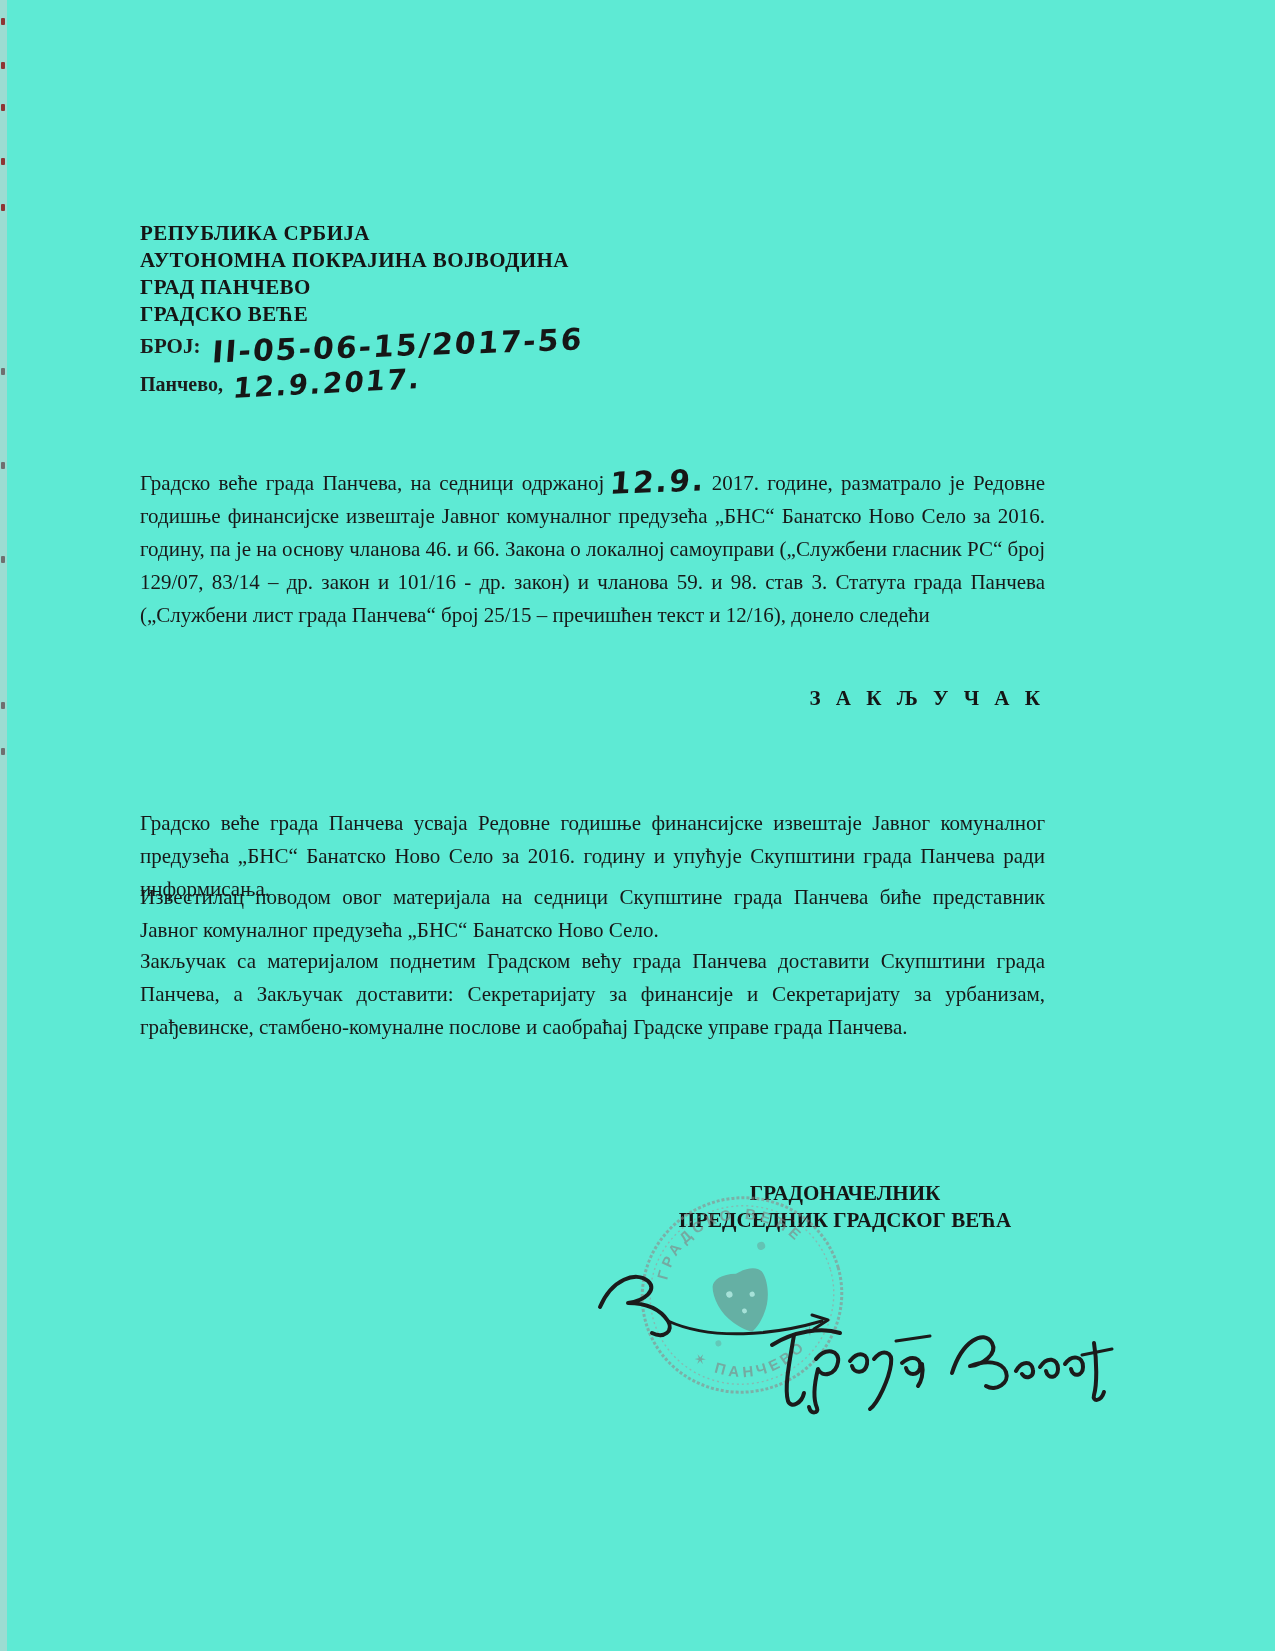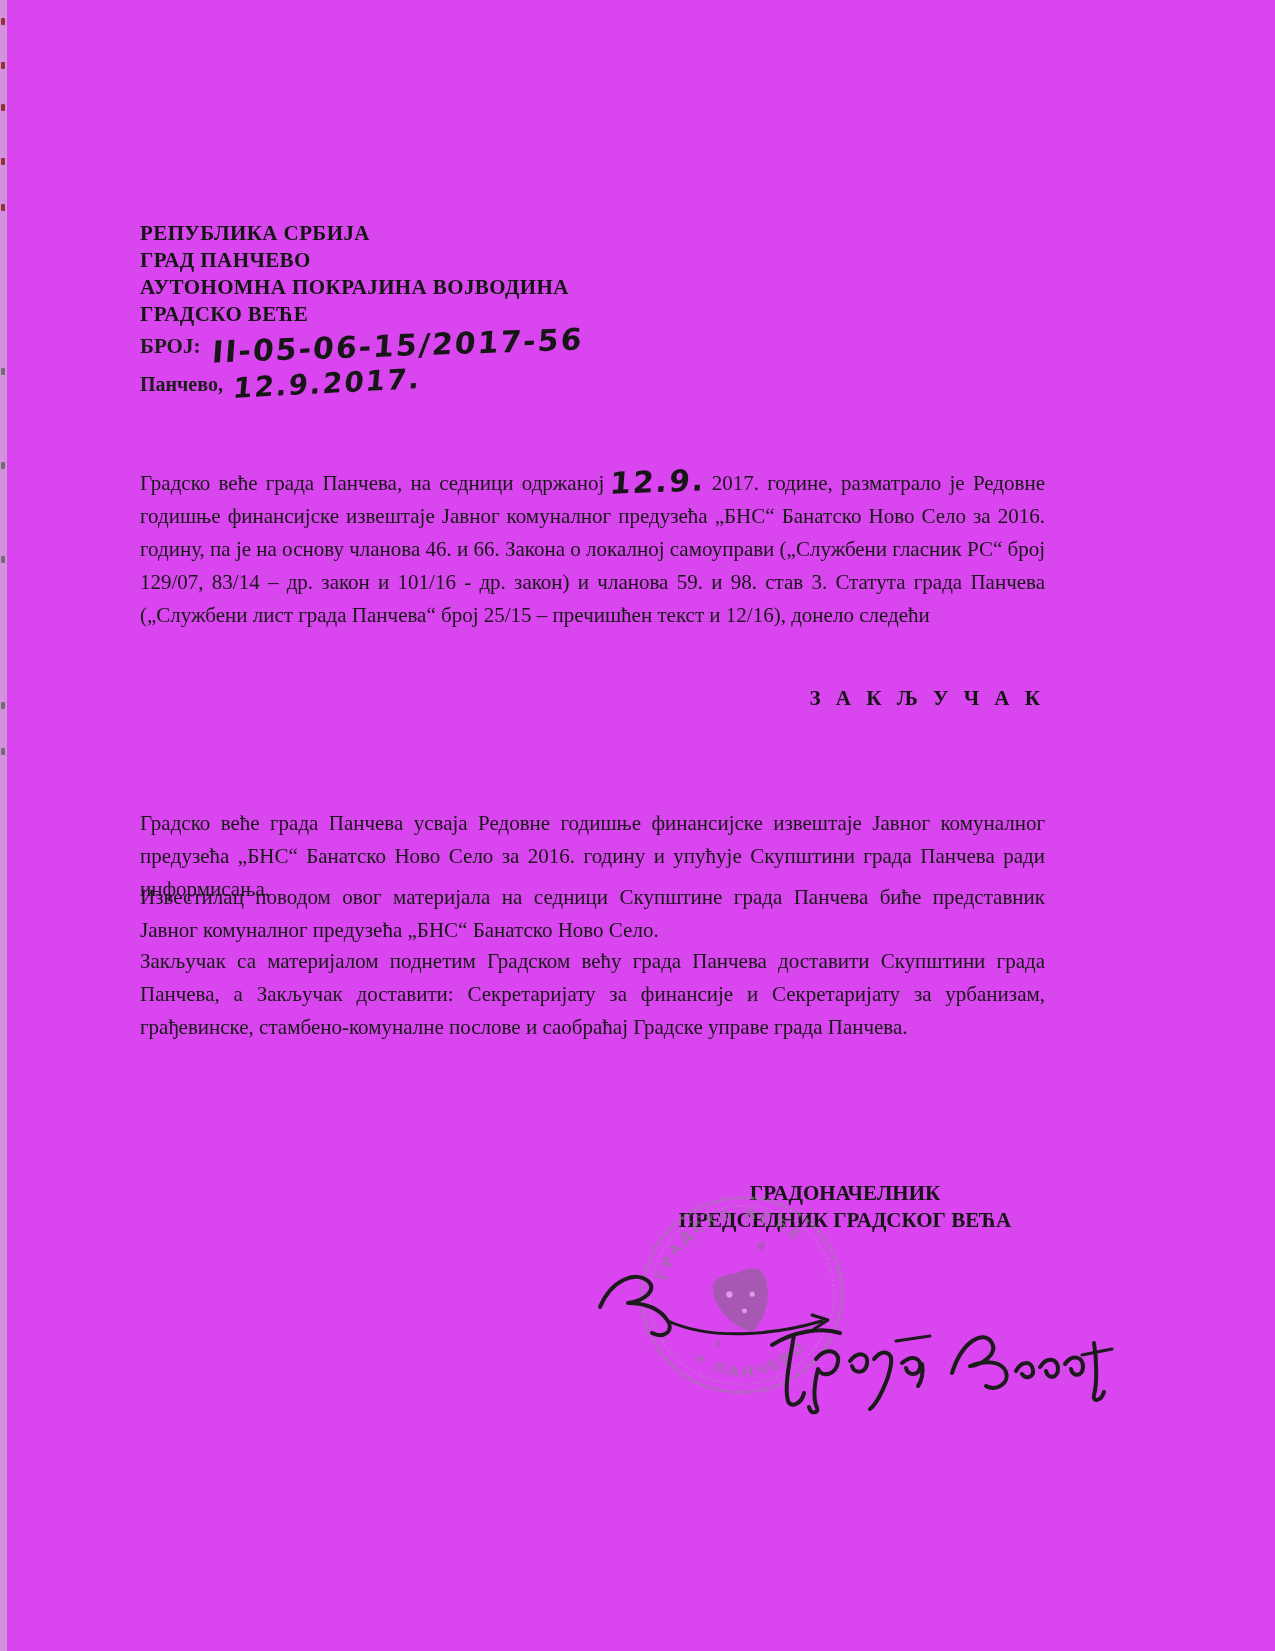--- a/index.html
+++ b/index.html
@@ -1,19 +1,19 @@
 <!DOCTYPE html>
 <html><head>
 <meta charset="utf-8">
 <style>
   html,body{margin:0;padding:0;background:#e8e8e8;}
   .page{
     position:relative;
     width:1275px;height:1651px;
-    background:#d946ef;
+    background:#5eead4;
     overflow:hidden;
     font-family:"Liberation Serif","DejaVu Serif",serif;
     color:#1c1c1c;
   }
   
   .scan-edge{position:absolute;left:0;top:0;width:7px;height:1651px;background:#cfcfcf;opacity:.55;}
   .edge-mark{position:absolute;left:1px;width:4px;height:7px;border-radius:1px;}
   .edge-mark.red{background:#8f3434;}
   .edge-mark.gray{background:#6f6f6f;}
 
@@ -71,22 +71,22 @@
   <div class="edge-mark red" style="top:158px"></div>
   <div class="edge-mark red" style="top:204px"></div>
   <div class="edge-mark gray" style="top:368px"></div>
   <div class="edge-mark gray" style="top:462px"></div>
   <div class="edge-mark gray" style="top:556px"></div>
   <div class="edge-mark gray" style="top:702px"></div>
   <div class="edge-mark gray" style="top:748px"></div>
 
   <div class="header">
     <div class="hline">РЕПУБЛИКА СРБИЈА</div>
+    <div class="hline">АУТОНОМНА ПОКРАЈИНА ВОЈВОДИНА</div>
     <div class="hline">ГРАД ПАНЧЕВО</div>
-    <div class="hline">АУТОНОМНА ПОКРАЈИНА ВОЈВОДИНА</div>
     <div class="hline">ГРАДСКО ВЕЋЕ</div>
     <div class="num-line">
       <span class="lbl">БРОЈ:</span>
       <span class="hand big">II-05-06-15/2017-56</span>
     </div>
     <div class="place-line">
       <span class="lbl">Панчево,</span>
       <span class="hand date">12.9.2017.</span>
     </div>
   </div>

